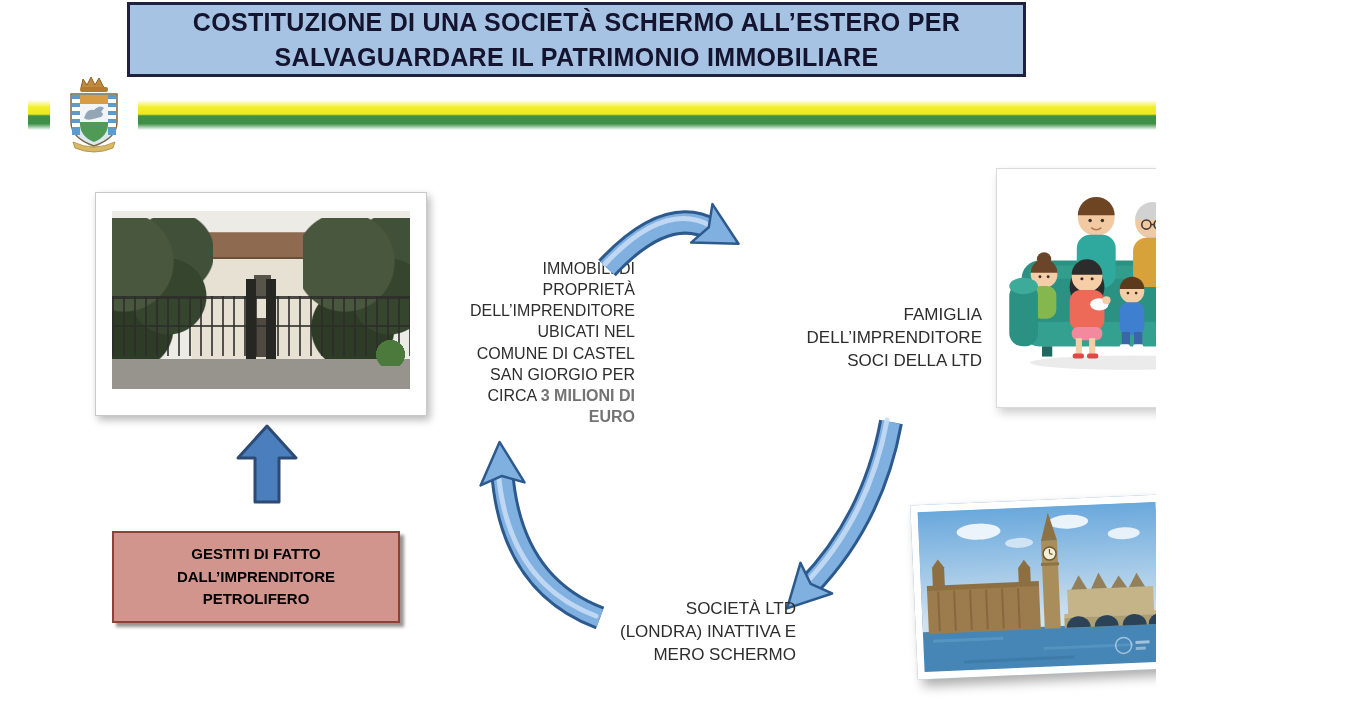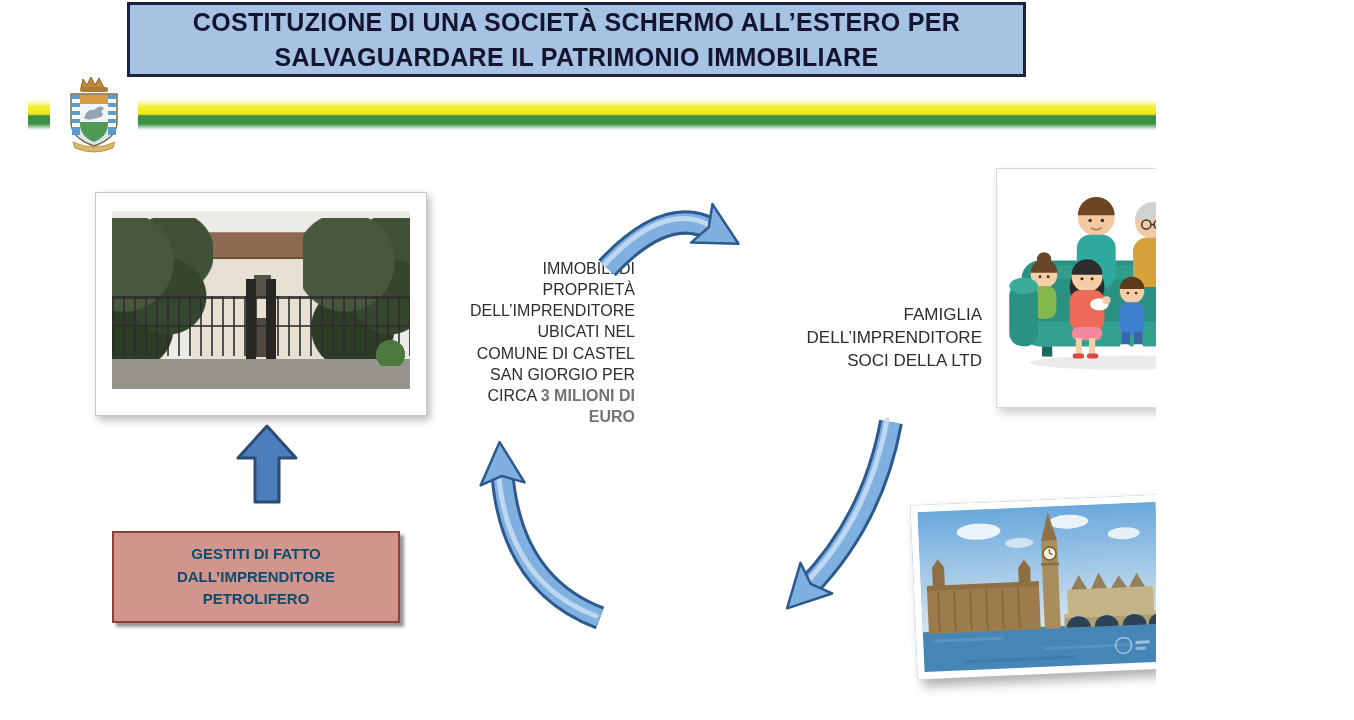--- a/index.html
+++ b/index.html
@@ -52,21 +52,21 @@
   
   .flow-text{color:#2d2d2d;text-align:right;white-space:pre-line;}
   .property-text{left:430px;top:237px;width:205px;font-size:16px;line-height:1.32;}
   .property-bold{font-weight:bold;color:#737373;}
   .family-text{left:760px;top:284px;width:222px;font-size:17px;line-height:1.35;margin-top:20px;}
   .company-text{left:558px;top:598px;width:238px;font-size:17px;line-height:1.35;}
 
   
   .pink-box{left:112px;top:531px;width:284px;height:88px;background:#d2958e;border:2px solid #8f4138;
             box-shadow:4px 4px 3px rgba(70,60,58,.55);display:flex;align-items:center;justify-content:center;}
-  .pink-text{font-size:15px;font-weight:bold;color:#0c4a6e;line-height:1.5;
+  .pink-text{font-size:15px;font-weight:bold;color:#000000;line-height:1.5;
              white-space:pre-line;text-align:center;}
 
   
   .family-card{left:996px;top:168px;width:266px;height:238px;background:#ffffff;
                border:1px solid #dadada;box-shadow:3px 5px 9px rgba(0,0,0,.2);}
   .london-card{left:914px;top:500px;width:238px;height:160px;border:7px solid #ffffff;
                box-shadow:0 0 1px #cfcfcf,5px 7px 12px rgba(0,0,0,.33);
                transform:rotate(-2.5deg);background:#7ab0e0;}
   svg{display:block;}
 </style>
@@ -305,20 +305,23 @@
       <path d="M144,122 a12,11 0 0 1 24,0 Z" fill="#2c4256"></path>
       <path d="M172,122 a12,11 0 0 1 24,0 Z" fill="#2c4256"></path>
       <path d="M200,122 a12,11 0 0 1 24,0 Z" fill="#2c4256"></path>
       <path d="M226,122 a12,11 0 0 1 24,0 Z" fill="#2c4256"></path>
       <circle cx="200" cy="142" r="8" fill="none" stroke="#ffffff" opacity="0.5" stroke-width="1.5"></circle>
       <rect x="212" y="138" width="14" height="3" fill="#ffffff" opacity="0.5"></rect>
       <rect x="212" y="144" width="10" height="3" fill="#ffffff" opacity="0.4"></rect>
     </svg>
   </div>
 
+  <div class="abs flow-text company-text">SOCIETÀ LTD
+(LONDRA) INATTIVA E
+MERO SCHERMO</div>
 
   <svg class="abs" style="left:452px;top:426px;" width="168" height="206" viewBox="0 0 168 206">
     <path d="M148,192 Q58,158 50,44" fill="none" stroke="#2d5a8e" stroke-width="24"></path>
     <path d="M148,192 Q58,158 50,44" fill="none" stroke="#7fb0e0" stroke-width="18"></path>
     <path d="M148,192 Q58,158 50,44" fill="none" stroke="#c6dcf4" stroke-width="5" opacity="0.9" transform="translate(-4,-2)" stroke-linecap="round"></path>
     <g transform="translate(49,36) rotate(-94)">
       <polygon points="20,0 -22,-22 -14,0 -22,22" fill="#7fb0e0" stroke="#2d5a8e" stroke-width="2.5" stroke-linejoin="round"></polygon>
     </g>
   </svg>
 

